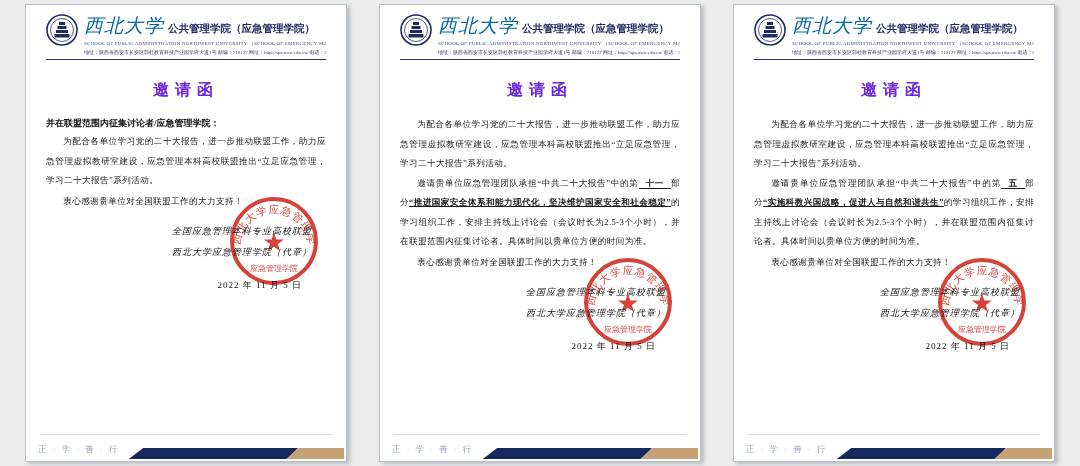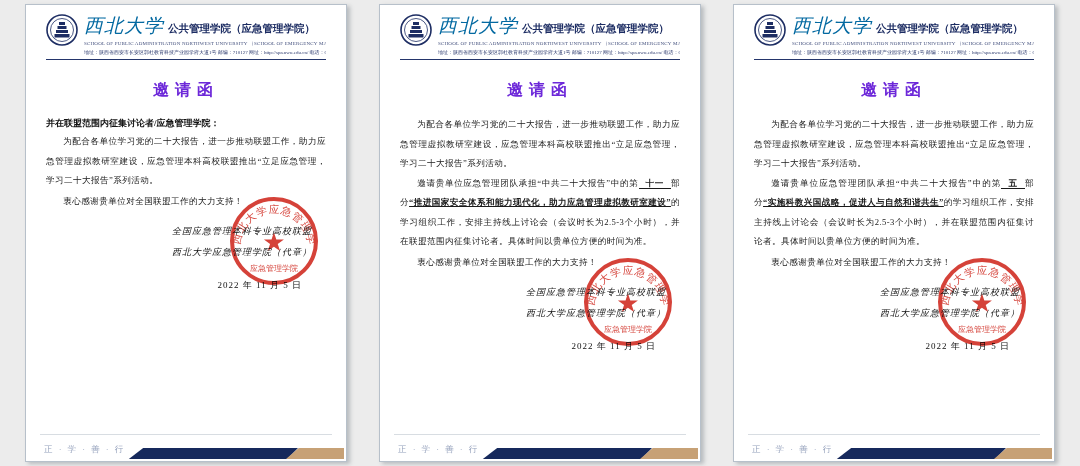--- a/index.html
+++ b/index.html
@@ -31,21 +31,21 @@
   .part-no { font-weight:bold; padding:0 7px; border-bottom:1px solid #1a1a1a; }
   .topic { font-weight:bold; text-decoration:underline; }
   .closing { font-size:8.6px; color:#1a1a1a; line-height:19px; text-indent:2em; letter-spacing:.4px; margin-top:1px; }
   
   .sig-block { position:relative; margin-top:10px; text-align:right; padding-right:14px; }
   .sig-line { font-size:9px; color:#111; line-height:21px; letter-spacing:1px;font-style:italic; }
   .seal { position:absolute; right:6px; top:-26px; width:92px; height:92px; opacity:.88; mix-blend-mode:multiply; pointer-events:none; }
   .date-line { font-size:9px; color:#111; text-align:right; padding-right:24px; margin-top:16px; letter-spacing:1px; }
   
   .footer-rule { position:absolute; left:14px; right:14px; bottom:26px; border-top:1px solid #d8dde2; }
-  .motto { position:absolute; left:12px; bottom:5px; font-size:8.5px; color:#97a3bd; letter-spacing:2px;margin-left:6px; }
+  .motto { position:absolute; left:12px; bottom:5px; font-size:8.5px; color:#97a3bd; letter-spacing:2px; }
   .band-navy { position:absolute; bottom:2px; left:92px; right:48px; height:11px; background:#16295c;
                clip-path:polygon(6% 100%, 14% 0, 100% 0, 94% 100%); }
   .band-tan { position:absolute; bottom:2px; right:2px; width:58px; height:11px; background:#c7a176;
               clip-path:polygon(0 100%, 22% 0, 100% 0, 100% 100%); }
 </style>
 </head>
 <body>
 
 <div class="letter-card">
   <div class="letterhead">
@@ -108,21 +108,21 @@
       <span class="head-row1">
         <span class="uni-name">西北大学</span>
         <span class="dept-name">公共管理学院（应急管理学院）</span>
       </span>
       <div class="head-en">SCHOOL OF PUBLIC ADMINISTRATION NORTHWEST UNIVERSITY （SCHOOL OF EMERGENCY MANAGEMENT）</div>
       <div class="head-addr">地址：陕西省西安市长安区郭杜教育科技产业园学府大道1号 邮编：710127 网址：http://spa.nwu.edu.cn/ 电话：029-88308089</div>
     </span>
   </div>
   <div class="letter-title">邀请函</div>
   <div class="para p1">为配合各单位学习党的二十大报告，进一步推动联盟工作，助力应急管理虚拟教研室建设，应急管理本科高校联盟推出“立足应急管理，学习二十大报告”系列活动。</div>
-  <div class="para"><span>邀请贵单位应急管理团队承担“中共二十大报告”中的第</span><span class="part-no">十一</span><span>部分</span><span class="topic">“推进国家安全体系和能力现代化，助力应急管理虚拟教研室建设”</span><span>的学习组织工作，安排主持线上讨论会（会议时长为2.5-3个小时），并在联盟范围内征集讨论者。具体时间以贵单位方便的时间为准。</span></div>
+  <div class="para"><span>邀请贵单位应急管理团队承担“中共二十大报告”中的第</span><span class="part-no">十一</span><span>部分</span><span class="topic">“推进国家安全体系和能力现代化，坚决维护国家安全和社会稳定”</span><span>的学习组织工作，安排主持线上讨论会（会议时长为2.5-3个小时），并在联盟范围内征集讨论者。具体时间以贵单位方便的时间为准。</span></div>
   <div class="closing">衷心感谢贵单位对全国联盟工作的大力支持！</div>
   <div class="sig-block">
     <svg class="seal" viewBox="0 0 92 92">
       <defs>
           <path id="seal-arc-2" d="M 12,52 A 34,34 0 1 1 80,52" fill="none"></path>
         </defs>
       <circle cx="46" cy="46" r="42" fill="none" stroke="#cf271d" stroke-width="4"></circle>
       <text font-size="10.5" fill="#cf271d" letter-spacing="1"><textPath href="#seal-arc-2" startOffset="2">西北大学应急管理学院</textPath></text>
       <text x="46" y="56" text-anchor="middle" font-size="26" fill="#cf271d">★</text>
       <text x="46" y="76" text-anchor="middle" font-size="8" fill="#cf271d">应急管理学院</text>

